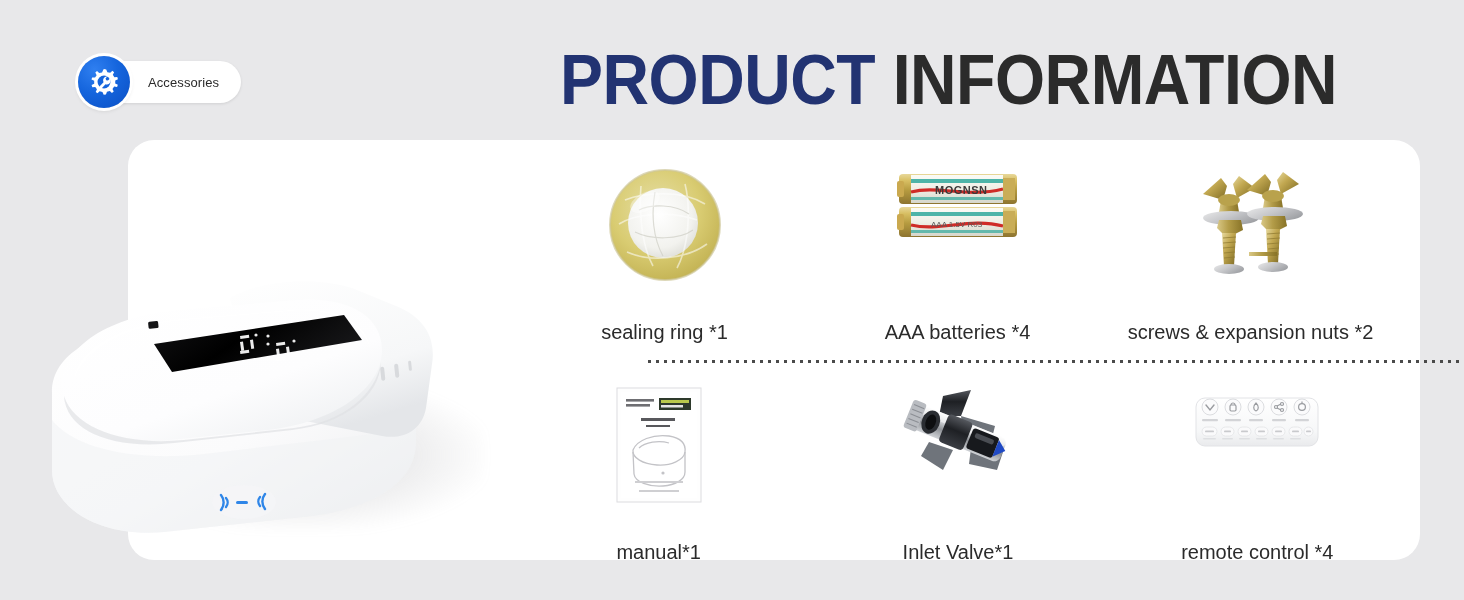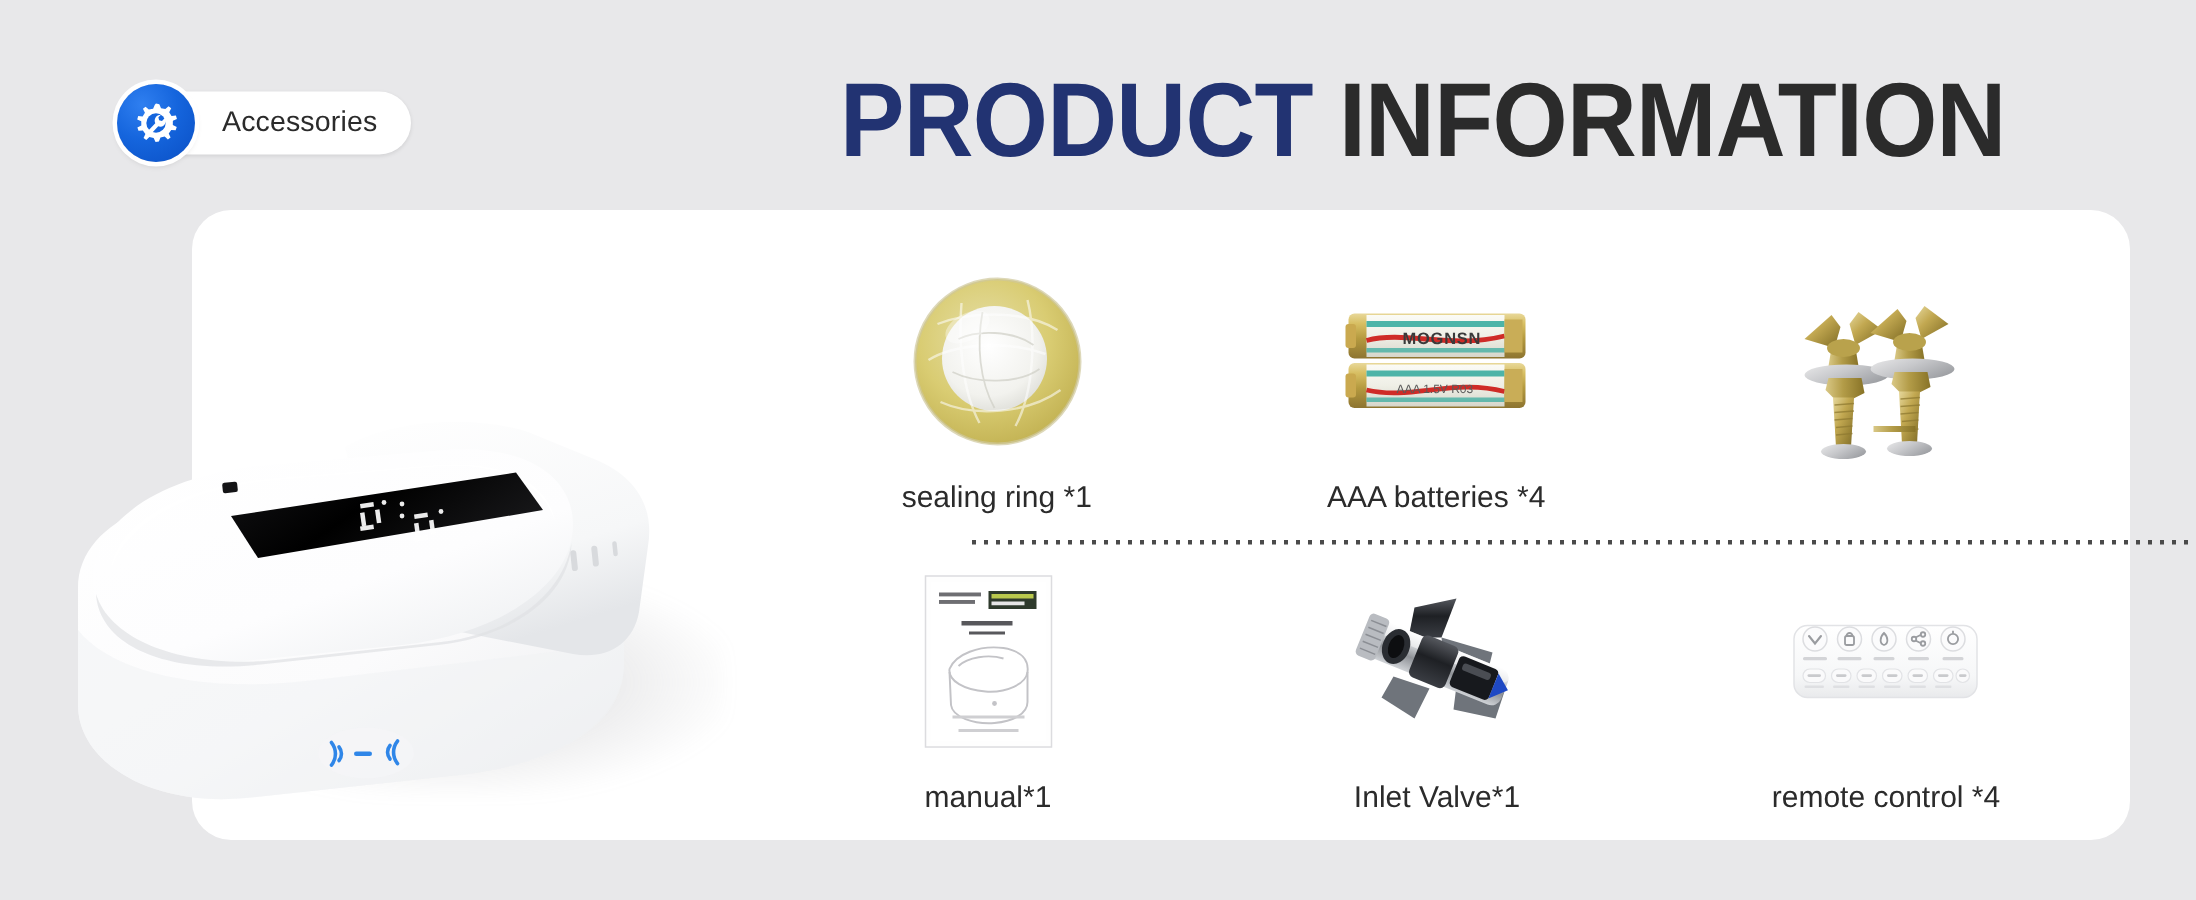--- a/index.html
+++ b/index.html
@@ -28,21 +28,21 @@
     top: 5px;
     height: 42px;
     padding: 0 22px 0 48px;
     background: #ffffff;
     border-radius: 21px;
     display: flex;
     align-items: center;
     box-shadow: 0 1px 3px rgba(0,0,0,0.10);
   }
   .badge-pill span {
-    font-size: 19px;
+    font-size: 13px;
     color: #2b2b2b;
     letter-spacing: 0.1px;
     white-space: nowrap;
   }
   .badge-icon {
     position: relative;
     z-index: 2;
     width: 52px;
     height: 52px;
     border-radius: 50%;
@@ -116,35 +116,34 @@
     height: 390px;
   }
   .acc-row {
     position: absolute;
     left: 0;
     width: 880px;
     height: 178px;
     display: flex;
   }
   .acc-row.row1 { top: 8px; }
-  .acc-row.row2 { top: 208px; gap: 18px; }
+  .acc-row.row2 { top: 228px; gap: 18px; }
 
   .acc-cell {
     width: 293px;
     height: 178px;
     display: flex;
     flex-direction: column;
     align-items: center;
     justify-content: flex-end;
   }
   .acc-art {
     flex: 1 1 auto;
     width: 100%;
     display: flex;
-    align-items: center;
     justify-content: center;
   }
   .acc-label {
     font-size: 20px;
     color: #2b2b2b;
     text-align: left;
     white-space: nowrap;
     padding-top: 6px;
   }
 
@@ -407,20 +406,21 @@
                 <path d="M32 82 L44 81"></path>
                   <path d="M33 87 L44 86"></path>
                 <path d="M33 93 L44 92"></path>
               </g>
               <ellipse cx="38" cy="105" rx="15" ry="5" fill="url(#plate)"></ellipse>
             </g>
 
             <path d="M58 86 L86 86 L86 90 L58 90 Z" fill="url(#brass2)"></path>
           </svg>
         </div>
+        <div class="acc-label">screws &amp; expansion nuts *2</div>
       </div>
 
     </div>
 
     <div class="divider"></div>
 
     <div class="acc-row row2">
 
       <div class="acc-cell">
         <div class="acc-art">

